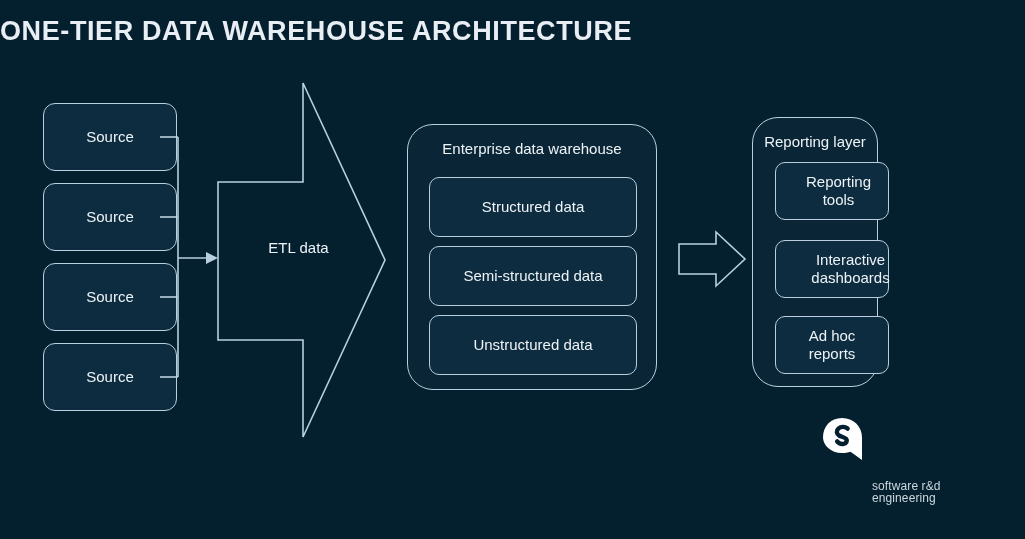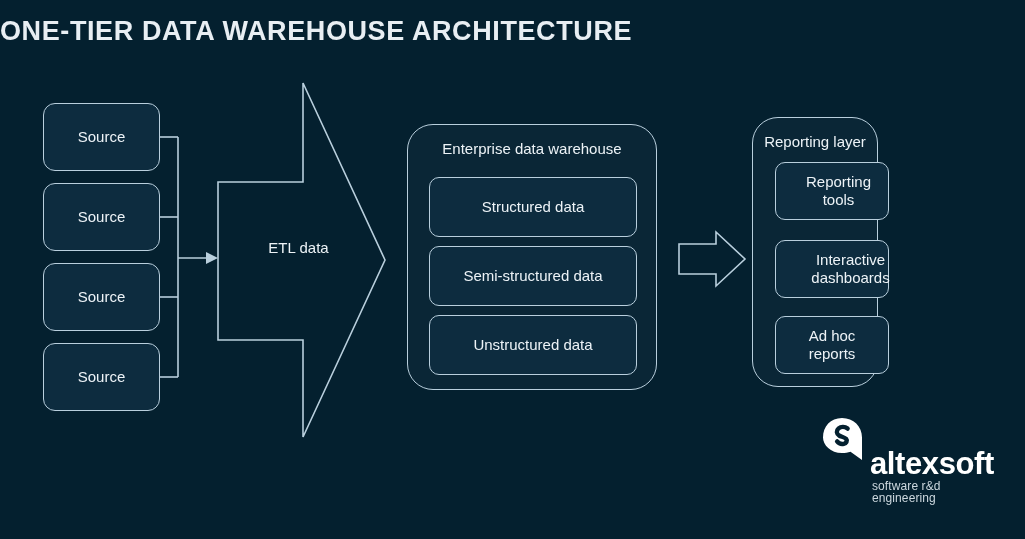--- a/index.html
+++ b/index.html
@@ -40,21 +40,21 @@
     border-radius: 11px;
     background: #0d2c3f;
     color: #edf3f7;
     display: flex;
     align-items: center;
     justify-content: center;
     text-align: center;
     line-height: 1.18;
   }
   .source-node {
-    width: 117px;
+    width: 134px;
     height: 68px;
     font-size: 15px;
     left: 43px;
     border-radius: 12px;
   }
   .src0 { top: 103px; }
   .src1 { top: 183px; }
   .src2 { top: 263px; }
   .src3 { top: 343px; }
 
@@ -250,17 +250,16 @@
   <div id="logo">
     <svg id="logo-mark" width="46" height="50" viewBox="0 0 46 50">
 
       <path d="M20 2 C31.5 2 40 10.3 40 21.5 L40 44 L28.5 35.8
                C26.0 36.6 23.1 37 20 37 C8.5 37 1 29 1 21.5 C1 10.3 8.5 2 20 2 Z" fill="#ffffff" stroke="none"></path>
 
       <path d="M25.6 12.6 C23.0 10.6 19.0 10.4 16.6 12.4 C14.0 14.5 14.4 18.0 17.1 19.5
                C19.3 20.8 22.7 21.2 24.2 23.0 C25.7 24.8 24.3 27.3 21.8 27.8
                C19.4 28.3 16.6 27.3 15.1 25.4" fill="none" stroke="#04202f" stroke-width="4.4" stroke-linecap="round"></path>
     </svg>
-    <div id="logo-wordmark">altexsoft</div>
     <div id="logo-tagline">software r&amp;d engineering</div>
   </div>
 
 </div>
 
 </body></html>

